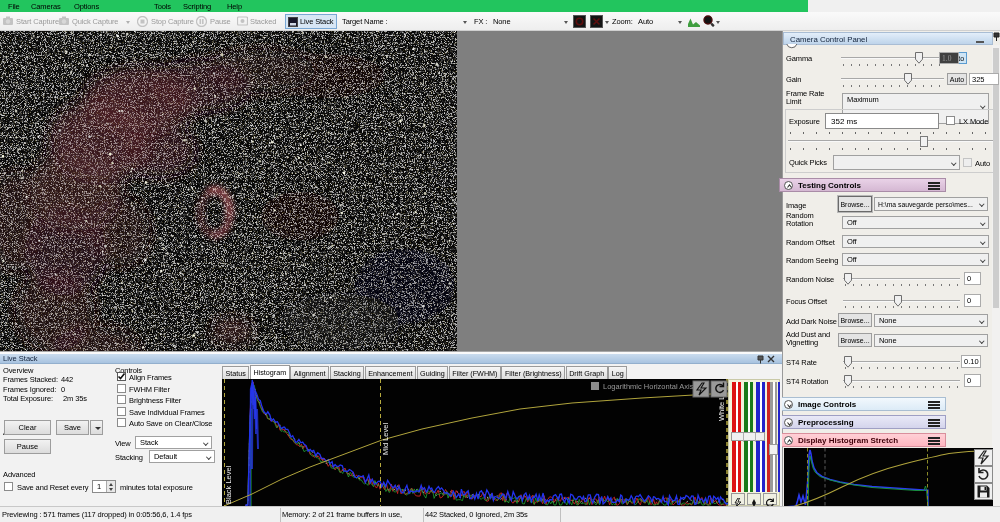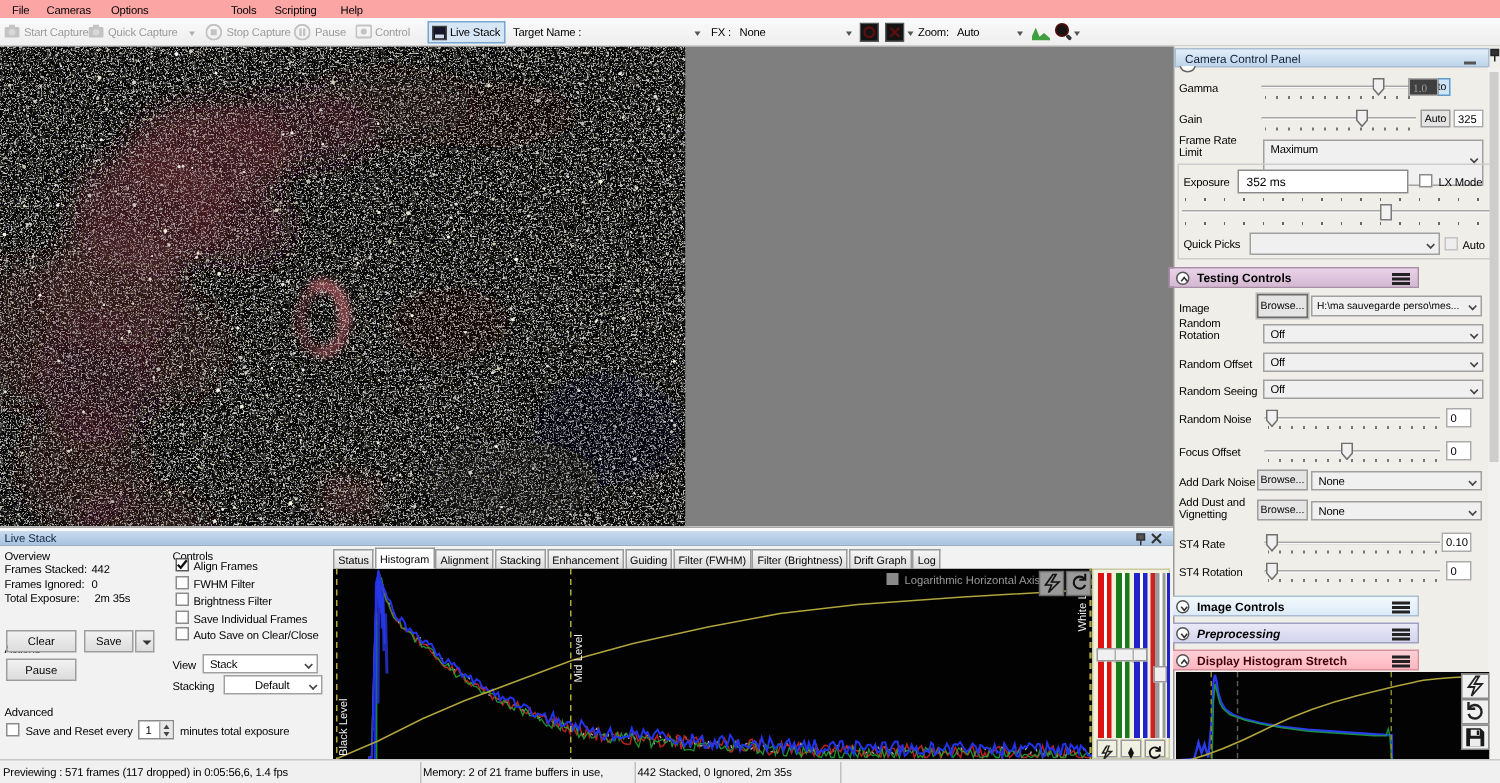--- a/index.html
+++ b/index.html
@@ -13,21 +13,21 @@
 .hamb:after{content:"";display:block;margin-top:1px;border-top:2px solid #222;}
 .circ{position:absolute;left:4px;top:2px;width:9px;height:9px;border:1px solid #555;border-radius:50%;background:#fff;}
 .circ svg{position:absolute;left:1px;top:1px;}
 .ticks{position:absolute;height:2px;background-image:repeating-linear-gradient(to right,#777 0,#777 1px,transparent 1px,transparent 8px);}
 .sgroove{position:absolute;height:1px;background:#a8a8a8;border-bottom:1px solid #f8f8f8;box-sizing:content-box;}
 .vbox{position:absolute;background:#fff;border:1px solid #ababab;font-size:7.5px;padding-left:2px;color:#000;}
 .tab{display:inline-block;height:13px;line-height:13px;padding:0 2.5px;background:linear-gradient(#f6f6f6,#dcdcdc);border:1px solid #9a9a9a;border-bottom:none;margin-right:0.5px;vertical-align:bottom;font-size:7.2px;}
 .tab.on{background:#fff;height:14px;line-height:14px;font-weight:normal;position:relative;z-index:2;}
 </style></head><body>
 
-<div class="abs" style="left:0;top:0;width:1000px;height:12px;background:#fca5a5;">
+<div class="abs" style="left:0;top:0;width:808px;height:12px;background:#22c55e;">
  <div class="t8 abs" style="left:8px;top:2px;">File</div>
  <div class="t8 abs" style="left:31px;top:2px;">Cameras</div>
  <div class="t8 abs" style="left:74px;top:2px;">Options</div>
  <div class="t8 abs" style="left:114px;top:2px;margin-top:36px;">Capture</div>
  <div class="t8 abs" style="left:154px;top:2px;">Tools</div>
  <div class="t8 abs" style="left:183px;top:2px;">Scripting</div>
  <div class="t8 abs" style="left:227px;top:2px;">Help</div>
 </div>
 
 <div class="abs" style="left:0;top:12px;width:1000px;height:19px;background:linear-gradient(#fafafa,#eee);border-bottom:1px solid #d0d0d0;">
@@ -52,21 +52,21 @@
  <svg class="abs" style="left:196px;top:4px" width="11" height="11">
       <circle cx="5.5" cy="5.5" r="5" fill="none" stroke="#c3c3c3" stroke-width="1.3"></circle>
       <rect x="3.5" y="3" width="1.6" height="5" fill="#c3c3c3"></rect>
       <rect x="6" y="3" width="1.6" height="5" fill="#c3c3c3"></rect>
     </svg>
  <span class="t8 abs" style="left:210px;top:5px;color:#9a9a9a;">Pause</span>
  <svg class="abs" style="left:237px;top:4px" width="11" height="10">
       <rect x="0.5" y="1" width="10" height="8" rx="1" fill="none" stroke="#c3c3c3" stroke-width="1.2"></rect>
       <circle cx="5.5" cy="5" r="2" fill="#c3c3c3"></circle>
     </svg>
- <span class="t8 abs" style="left:250px;top:5px;color:#9a9a9a;">Control</span>
+ <span class="t8 abs" style="left:250px;top:5px;color:#9a9a9a;">Stacked</span>
  <div class="abs" style="left:284.5px;top:2px;width:52px;height:15px;background:#d7e6f5;border:1px solid #79a7d4;"></div>
  <svg class="abs" style="left:288px;top:4.5px" width="10" height="10">
       <rect x="0.5" y="0.5" width="9" height="9" fill="#17172b" stroke="#444"></rect>
       <rect x="2" y="6" width="6" height="2.5" fill="#cfd8e6"></rect>
     </svg>
  <span class="t8 abs" style="left:300px;top:5px;color:#000;">Live Stack</span>
  <span class="t8 abs" style="left:342px;top:5px;color:#000;">Target Name :</span>
  <i class="abs" style="left:463px;top:9px;width:0;height:0;border-left:2.5px solid transparent;border-right:2.5px solid transparent;border-top:3px solid #555;"></i>
  <span class="t8 abs" style="left:474px;top:5px;color:#000;">FX :</span>
  <span class="t8 abs" style="left:493px;top:5px;color:#000;">None</span>
@@ -420,21 +420,21 @@
 <div class="btn abs" style="left:947px;top:52px;width:20px;height:12px;font-size:7px;line-height:11px;border-color:#5a9bd0;background:#cfe5f5;">Auto</div>
 <div class="vbox" style="left:939px;top:52px;width:20px;height:12px;line-height:11px;color:#9a9a9a;background:#404040;font-family:Liberation Serif, serif;">1.0</div>
 
 <div class="t8 abs" style="left:786px;top:75px;">Gain</div>
 <div class="sgroove" style="left:841px;top:78px;width:103px;"></div>
 <svg class="abs" style="left:904px;top:73px" width="9" height="12">
     <path d="M0.5 0.5 H7.5 V7.2 L4 11.2 L0.5 7.2 Z" fill="#f0f0f0" stroke="#6e6e6e"></path>
   </svg>
 <div class="ticks" style="left:843px;top:85px;width:100px;"></div>
 <div class="btn abs" style="left:947px;top:73px;width:20px;height:12px;font-size:7px;line-height:11px;">Auto</div>
-<div class="vbox" style="left:969px;top:73px;width:20px;height:12px;line-height:11px;">325</div>
+<div class="vbox" style="left:969px;top:73px;width:30px;height:12px;line-height:11px;">325</div>
 
 <div class="t8 abs" style="left:786px;top:90px;line-height:8px;">Frame Rate<br>Limit</div>
 <div class="combo t8" style="left:842px;top:93px;width:147px;height:31px;line-height:12px;padding-left:4px;">Maximum<i class="ar"></i></div>
 
 <div class="abs" style="left:785px;top:109px;width:211px;height:64px;border:1px solid #cdcdcd;"></div>
 <div class="t8 abs" style="left:789px;top:117px;">Exposure</div>
 <div class="vbox" style="left:825px;top:113px;width:114px;height:16px;line-height:15px;padding-left:5px;font-size:8px;border-color:#8a8a8a;">352 ms</div>
 <div class="cb" style="left:946px;top:116px;width:9px;height:9px;"></div>
 <div class="t8 abs" style="left:959px;top:117px;">LX Mode</div>
 <div class="ticks" style="left:790px;top:132px;width:200px;background-image:repeating-linear-gradient(to right,#666 0,#666 1px,transparent 1px,transparent 13px);"></div>
@@ -513,21 +513,21 @@
 
 <div class="hdr" style="top:397px;background:linear-gradient(#f2f8fd,#dcebf7);border-color:#a9bed2;">
     <span style="position:absolute;left:18px;top:2px;">Image Controls</span>
     <span class="circ">
       <svg width="7" height="7">
         <path d="M1.5 2.5 L3.5 5 L5.5 2.5" fill="none" stroke="#333" stroke-width="1.1"></path>
       </svg>
     </span>
     <span class="hamb"></span>
   </div>
-<div class="hdr" style="top:415px;background:linear-gradient(#e9e9f7,#d4d4ec);border-color:#9f9fc4;font-style:italic;">
+<div class="hdr" style="top:415px;background:linear-gradient(#e9e9f7,#d4d4ec);border-color:#9f9fc4;">
     <span style="position:absolute;left:18px;top:2px;">Preprocessing</span>
     <span class="circ">
       <svg width="7" height="7">
         <path d="M1.5 2.5 L3.5 5 L5.5 2.5" fill="none" stroke="#333" stroke-width="1.1"></path>
       </svg>
     </span>
     <span class="hamb"></span>
   </div>
 <div class="hdr" style="top:433px;background:linear-gradient(#ffd0d6,#ffb6c0);border-color:#d98f9c;color:#40000a;">
     <span style="position:absolute;left:18px;top:2px;">Display Histogram Stretch</span>
@@ -611,21 +611,21 @@
 <div class="t8 abs" style="left:129px;top:384.5px;">FWHM Filter</div>
 <div class="cb" style="left:117px;top:395px;width:9px;height:9px;"></div>
 <div class="t8 abs" style="left:129px;top:396px;">Brightness Filter</div>
 <div class="cb" style="left:117px;top:406.5px;width:9px;height:9px;"></div>
 <div class="t8 abs" style="left:129px;top:407.5px;">Save Individual Frames</div>
 <div class="cb" style="left:117px;top:418px;width:9px;height:9px;"></div>
 <div class="t8 abs" style="left:129px;top:419px;">Auto Save on Clear/Close</div>
 <div class="t8 abs" style="left:115px;top:439px;">View</div>
 <div class="combo t8" style="left:135px;top:436px;width:77px;height:13px;line-height:12px;padding-left:4px;background:#fff;">Stack<i class="ar"></i></div>
 <div class="t8 abs" style="left:115px;top:453px;">Stacking</div>
-<div class="combo t8" style="left:149px;top:450px;width:66px;height:13px;line-height:12px;padding-left:20px;background:#fff;">Default<i class="ar"></i></div>
+<div class="combo t8" style="left:149px;top:450px;width:66px;height:13px;line-height:12px;padding-left:4px;background:#fff;">Default<i class="ar"></i></div>
 
 <div class="abs" style="left:222px;top:365px;height:14px;font-size:7.5px;color:#000;white-space:nowrap;">
 <span class="tab">Status</span><span class="tab on">Histogram</span><span class="tab">Alignment</span><span class="tab">Stacking</span><span class="tab">Enhancement</span><span class="tab">Guiding</span><span class="tab">Filter (FWHM)</span><span class="tab">Filter (Brightness)</span><span class="tab">Drift Graph</span><span class="tab">Log</span>
 </div>
 
 <svg class="abs" style="left:222px;top:379px" width="506" height="127" viewBox="0 0 506 127">
 <rect width="506" height="127" fill="#020202"></rect>
 <path d="M29 127 L29 30" stroke="#1a8a30" stroke-width="1.2"></path>
 <path d="M24.0 127.0 L24.0 126.0 L26.0 126.0 L27.5 61.3 L29.4 10.0 L30.7 2.9 L32.3 8.5 L33.7 12.2 L35.3 19.3 L37.4 23.4 L39.6 27.7 L41.6 33.5 L43.0 34.5 L44.7 37.5 L46.1 37.5 L48.2 40.0 L49.7 39.5 L51.9 43.0 L54.1 43.5 L56.1 47.4 L58.2 46.2 L59.8 47.5 L61.7 50.4 L63.9 52.4 L65.9 56.0 L67.3 56.3 L69.5 58.2 L71.0 58.7 L73.0 60.3 L74.8 63.3 L76.6 63.1 L78.4 67.1 L79.9 66.2 L82.0 68.6 L83.5 67.6 L85.5 70.2 L87.1 71.1 L89.0 74.0 L90.5 72.7 L92.7 77.1 L93.9 76.7 L95.8 77.4 L97.7 80.7 L99.5 79.9 L100.9 80.3 L102.2 80.7 L103.7 84.2 L105.4 85.0 L107.5 86.0 L108.8 87.0 L110.1 87.0 L112.1 87.6 L113.7 86.3 L115.0 88.9 L116.4 89.2 L117.9 88.6 L119.4 91.2 L121.1 90.8 L122.8 92.2 L124.5 92.6 L126.6 94.7 L128.1 93.8 L129.5 94.7 L130.7 96.6 L132.5 96.3 L134.5 96.9 L136.3 99.7 L138.1 99.3 L139.7 101.3 L141.6 98.2 L143.2 101.0 L144.9 101.1 L146.3 102.1 L148.2 104.2 L149.8 102.5 L151.5 103.8 L153.2 100.6 L154.7 108.2 L156.7 105.2 L158.6 104.0 L160.1 106.8 L162.0 103.6 L163.7 110.3 L165.5 111.4 L166.8 111.0 L168.8 105.0 L170.6 110.7 L172.0 110.2 L174.0 111.7 L175.7 106.7 L177.4 108.0 L179.1 109.0 L180.7 111.1 L182.7 114.4 L184.3 107.6 L186.3 110.2 L188.2 113.9 L189.5 113.3 L190.9 110.5 L192.5 112.3 L193.9 112.1 L195.4 109.5 L196.9 113.7 L198.4 110.4 L199.9 110.6 L202.1 115.0 L203.5 111.6 L205.1 113.4 L206.7 113.6 L208.7 111.1 L210.4 111.3 L212.1 112.5 L214.2 116.7 L216.3 113.5 L218.1 111.9 L220.0 116.4 L221.7 113.2 L223.6 116.4 L225.6 113.2 L227.1 113.1 L228.5 111.4 L229.8 115.0 L231.4 118.0 L233.0 112.9 L235.1 112.3 L236.7 117.4 L238.2 119.0 L240.1 114.4 L242.2 119.0 L243.9 113.4 L245.2 118.4 L247.3 117.4 L249.3 118.5 L250.7 114.4 L252.8 119.1 L254.4 115.1 L255.7 116.1 L257.8 114.8 L259.3 113.7 L261.1 114.0 L263.0 117.2 L264.6 115.7 L266.1 120.3 L268.2 119.5 L269.6 115.6 L271.2 120.6 L273.3 116.0 L275.2 117.2 L276.8 116.0 L278.7 120.4 L280.9 118.4 L282.5 119.7 L283.9 121.4 L285.8 116.8 L287.4 118.8 L289.5 120.5 L290.9 122.4 L293.1 121.9 L294.7 119.2 L296.4 123.0 L298.0 123.0 L299.4 116.3 L301.1 117.5 L302.5 116.4 L303.9 119.4 L305.2 118.4 L307.0 118.2 L308.5 119.1 L309.9 120.5 L311.9 116.7 L313.7 120.4 L315.8 121.7 L317.2 121.1 L319.4 123.6 L321.3 117.5 L322.9 120.2 L324.4 122.3 L326.1 124.0 L327.3 122.8 L328.6 120.7 L330.0 119.8 L331.8 124.0 L333.0 119.9 L334.3 122.5 L335.7 118.6 L337.7 117.6 L339.8 119.3 L342.0 118.2 L343.3 120.9 L344.8 122.2 L346.3 119.9 L347.5 118.2 L348.7 121.0 L350.8 121.6 L352.3 121.1 L354.3 124.1 L355.6 122.5 L357.1 124.6 L359.0 122.2 L360.9 123.5 L362.1 120.3 L363.4 119.1 L365.5 122.1 L366.9 120.1 L368.5 118.6 L370.5 120.8 L371.8 121.7 L373.4 123.5 L374.9 119.7 L376.6 120.9 L377.9 123.3 L380.0 124.0 L381.8 121.4 L383.8 119.5 L385.1 119.5 L386.8 119.5 L388.5 123.9 L390.3 119.4 L391.6 118.0 L392.9 119.9 L394.8 124.0 L396.4 118.3 L398.1 124.9 L399.3 122.6 L401.5 120.4 L403.3 123.9 L405.2 119.4 L407.2 122.4 L409.0 122.5 L411.1 122.4 L413.2 119.1 L414.4 119.3 L416.1 123.5 L418.2 118.4 L419.4 121.2 L421.3 121.3 L422.8 119.9 L424.7 122.9 L426.8 120.9 L428.5 125.5 L430.4 120.5 L432.3 121.9 L433.6 119.4 L435.3 121.0 L436.8 124.0 L438.3 122.0 L440.0 118.9 L442.0 120.8 L443.3 122.6 L444.7 119.1 L446.1 119.2 L447.6 121.3 L449.0 120.2 L451.1 123.2 L452.9 119.1 L455.0 119.2 L457.0 123.7 L458.6 121.4 L460.3 123.2 L462.4 119.4 L463.6 123.5 L465.1 123.2 L466.7 119.2 L468.7 120.4 L470.3 124.4 L472.4 125.2 L474.5 121.3 L475.9 122.3 L478.0 123.7 L479.8 124.1 L481.2 123.1 L482.8 125.4 L484.3 122.9 L486.2 124.1 L488.2 124.4 L489.5 126.0 L490.7 124.3 L492.2 119.7 L493.8 119.8 L495.2 126.0 L497.2 121.7 L498.9 123.3 L500.4 120.0 L502.1 125.1 L504.2 123.4 L506.0 124.0" fill="none" stroke="#cfd4e2" stroke-width="0.9" opacity="0.8" stroke-dasharray="2 5"></path>
 <path d="M24.0 127.0 L24.0 125.7 L25.7 126.0 L27.5 59.5 L28.8 14.3 L30.9 3.0 L32.3 11.4 L34.0 16.5 L35.6 20.4 L37.0 23.9 L39.1 28.3 L41.0 32.9 L42.3 35.0 L44.0 34.0 L45.3 39.3 L47.0 40.0 L49.0 42.0 L51.2 41.9 L53.2 44.0 L55.3 48.6 L56.6 44.4 L58.0 51.3 L59.6 50.1 L61.1 50.6 L62.7 51.0 L64.5 54.3 L66.6 56.9 L68.7 60.2 L70.9 60.9 L72.3 63.5 L74.5 65.8 L76.2 65.9 L77.6 67.7 L79.4 65.1 L80.7 70.0 L82.9 66.2 L84.9 69.9 L86.2 70.1 L88.2 75.5 L89.4 74.6 L90.7 76.1 L92.2 78.3 L94.4 77.1 L96.6 77.2 L97.9 80.1 L99.1 78.1 L100.7 82.1 L102.1 79.0 L104.1 82.3 L106.3 87.3 L107.9 85.0 L109.6 87.1 L111.4 87.4 L113.2 90.9 L114.9 88.1 L116.8 87.6 L118.3 93.5 L120.1 91.3 L121.3 91.0 L123.0 89.0 L124.9 94.2 L126.1 94.7 L127.8 95.9 L129.3 96.8 L131.3 92.9 L132.5 98.0 L134.7 96.0 L136.4 99.1 L137.9 98.1 L139.4 98.7 L141.2 97.9 L142.8 103.3 L144.0 101.8 L145.9 99.9 L147.3 105.5 L148.8 99.8 L150.4 105.6 L151.7 102.3 L153.3 108.0 L154.9 108.8 L156.3 104.1 L158.1 110.3 L159.8 104.2 L161.1 107.6 L162.5 110.7 L164.5 104.8 L166.0 111.5 L167.8 111.8 L169.4 105.3 L170.9 112.3 L172.3 108.1 L174.0 109.2 L175.6 114.6 L176.9 105.6 L179.1 114.9 L181.3 110.6 L183.4 115.9 L184.8 114.1 L186.9 113.5 L188.6 109.9 L190.1 109.4 L191.4 113.2 L192.9 115.6 L194.1 116.7 L196.0 117.1 L198.1 117.0 L199.9 108.2 L201.8 110.0 L203.3 115.2 L205.1 112.8 L207.2 115.0 L208.7 111.5 L210.8 114.0 L212.8 112.8 L214.2 114.8 L216.2 111.2 L218.2 119.0 L220.2 118.1 L221.4 116.2 L223.5 110.5 L224.9 112.8 L226.7 114.5 L228.3 118.2 L229.5 111.0 L230.9 111.8 L232.1 120.5 L234.2 111.6 L235.9 114.1 L237.4 114.5 L239.3 117.0 L240.8 113.1 L242.3 112.5 L244.1 118.7 L245.7 112.3 L247.1 115.4 L248.9 119.7 L250.4 120.0 L252.3 116.3 L253.8 117.1 L255.7 116.5 L257.6 117.0 L259.1 117.8 L261.0 113.3 L262.6 117.0 L264.7 122.3 L266.3 122.0 L268.2 115.7 L269.9 114.4 L271.9 120.0 L274.0 121.4 L275.9 121.0 L277.6 114.7 L279.4 113.8 L280.8 121.7 L282.0 114.9 L283.3 123.0 L284.7 114.4 L286.7 115.5 L288.8 121.2 L290.8 124.2 L292.6 122.7 L293.8 122.5 L295.5 122.1 L296.9 122.5 L299.0 115.7 L300.5 120.8 L302.5 117.6 L303.9 117.7 L305.7 122.9 L307.3 119.0 L308.9 118.9 L310.5 116.2 L312.2 125.3 L313.9 123.1 L315.2 122.6 L317.2 122.4 L318.9 120.6 L320.7 124.8 L322.1 116.7 L324.0 125.1 L325.7 120.4 L327.7 117.8 L329.1 118.0 L330.9 119.2 L332.4 123.1 L334.5 119.2 L336.4 120.4 L338.5 122.2 L339.9 118.5 L341.2 121.2 L342.7 118.2 L344.3 119.7 L346.3 118.0 L348.5 121.5 L350.3 121.4 L352.3 125.1 L354.1 121.7 L356.0 125.6 L357.6 124.4 L359.7 121.7 L361.2 119.4 L363.1 123.9 L365.2 125.7 L366.7 118.9 L368.1 118.9 L370.0 125.7 L372.1 119.6 L374.2 120.2 L375.8 124.4 L377.1 117.9 L379.2 120.0 L380.7 122.9 L382.6 117.1 L384.1 121.4 L385.8 119.1 L387.6 126.0 L389.2 122.5 L390.5 119.8 L392.4 118.1 L394.5 126.0 L395.8 126.0 L397.3 124.8 L399.3 120.0 L401.2 123.7 L403.2 119.8 L405.1 126.0 L407.0 122.6 L408.3 122.2 L409.9 124.5 L411.7 123.0 L413.1 123.8 L414.9 119.1 L417.0 124.0 L418.4 126.0 L419.7 120.8 L421.6 123.5 L423.4 124.0 L425.0 120.7 L426.4 118.2 L428.3 125.2 L430.1 125.1 L431.6 120.3 L433.2 126.0 L434.5 122.8 L435.9 125.5 L437.5 121.1 L439.1 123.3 L441.0 121.4 L443.1 119.0 L444.5 118.9 L445.9 125.8 L447.8 119.8 L449.2 122.2 L451.1 126.0 L453.1 124.0 L454.4 122.0 L455.8 123.4 L457.6 120.1 L459.0 125.9 L460.3 126.0 L462.4 126.0 L463.9 123.6 L465.7 124.4 L467.9 125.0 L469.4 126.0 L471.1 124.1 L473.0 118.0 L475.0 124.7 L476.7 123.3 L478.3 120.0 L480.1 118.4 L481.8 124.6 L483.4 123.7 L485.6 126.0 L486.9 126.0 L488.7 118.5 L490.3 120.4 L491.6 123.5 L493.7 121.3 L495.8 125.1 L497.1 126.0 L498.9 126.0 L500.8 125.5 L502.4 126.0 L504.5 126.0 L506.0 124.0" fill="none" stroke="#cc2222" stroke-width="1" opacity="0.9"></path>

